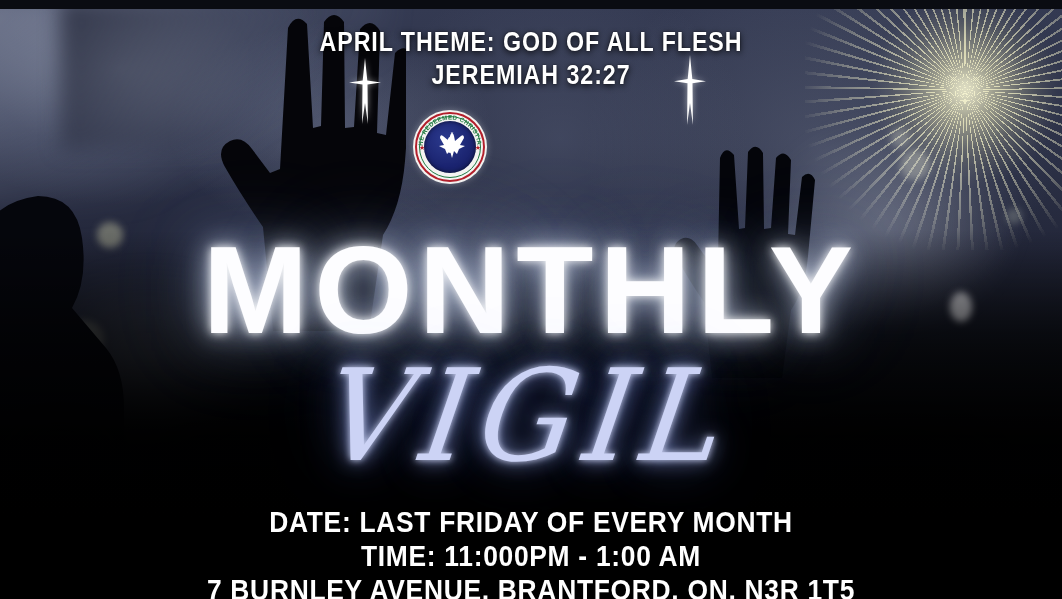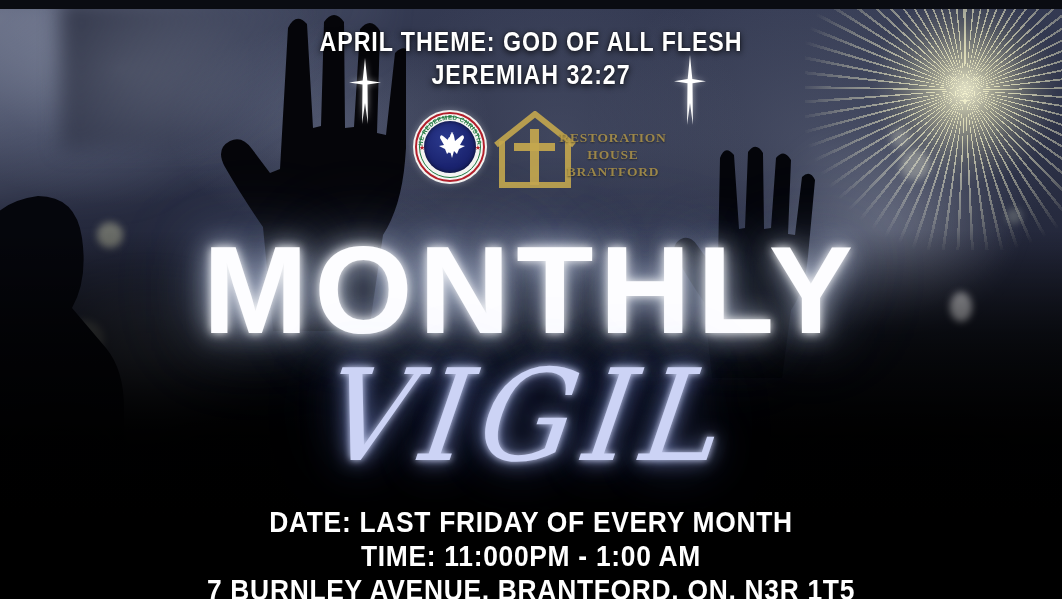--- a/index.html
+++ b/index.html
@@ -325,36 +325,20 @@
         <div class="rccg-dove">
           <svg width="34" height="30" viewBox="0 0 34 30" aria-hidden="true">
             <path fill="#ffffff" d="M17 2 q3 0 4 4 l1 5 6-5 q3-2 3 2 l-4 7 5 1 -6 3 -2 5 -3-3 -2 7 -2-7 -3 3 -2-5 -6-3 5-1 -4-7 q0-4 3-2 l6 5 1-5 q1-4 4-4z"></path>
             <ellipse cx="17" cy="15" rx="3" ry="8" fill="#ffffff"></ellipse>
           </svg>
         </div>
         <div class="rccg-star" style="left:6px;top:34px;">★</div>
         <div class="rccg-star" style="right:6px;top:34px;">★</div>
       </div>
 
-      <div class="rh-logo">
-        <div class="rh-mark">
-          <svg width="86" height="78" viewBox="0 0 86 78" aria-hidden="true">
-            <g fill="none" stroke="#c2a css"></g>
-            <path d="M4 34 L43 3 L82 34" fill="none" stroke="#c4a74e" stroke-width="6" stroke-linejoin="round" opacity=".9"></path>
-            <path d="M10 30 L10 74 L76 74 L76 30" fill="none" stroke="#c4a74e" stroke-width="6" opacity=".9"></path>
-            <rect x="38" y="18" width="9" height="56" fill="#c4a74e" opacity=".92"></rect>
-            <rect x="22" y="32" width="41" height="8" fill="#c4a74e" opacity=".92"></rect>
-          </svg>
-        </div>
-        <div class="rh-text">
-          <div>RESTORATION</div>
-          <div>HOUSE</div>
-          <div>BRANTFORD</div>
-        </div>
-      </div>
     </div>
 
     <div class="monthly">MONTHLY</div>
 
     <div class="vigil">VIGIL</div>
 
     <div class="details">
       <div>DATE: LAST FRIDAY OF EVERY MONTH</div>
       <div>TIME: 11:000PM - 1:00 AM</div>
       <div>7 BURNLEY AVENUE, BRANTFORD, ON, N3R 1T5</div>

